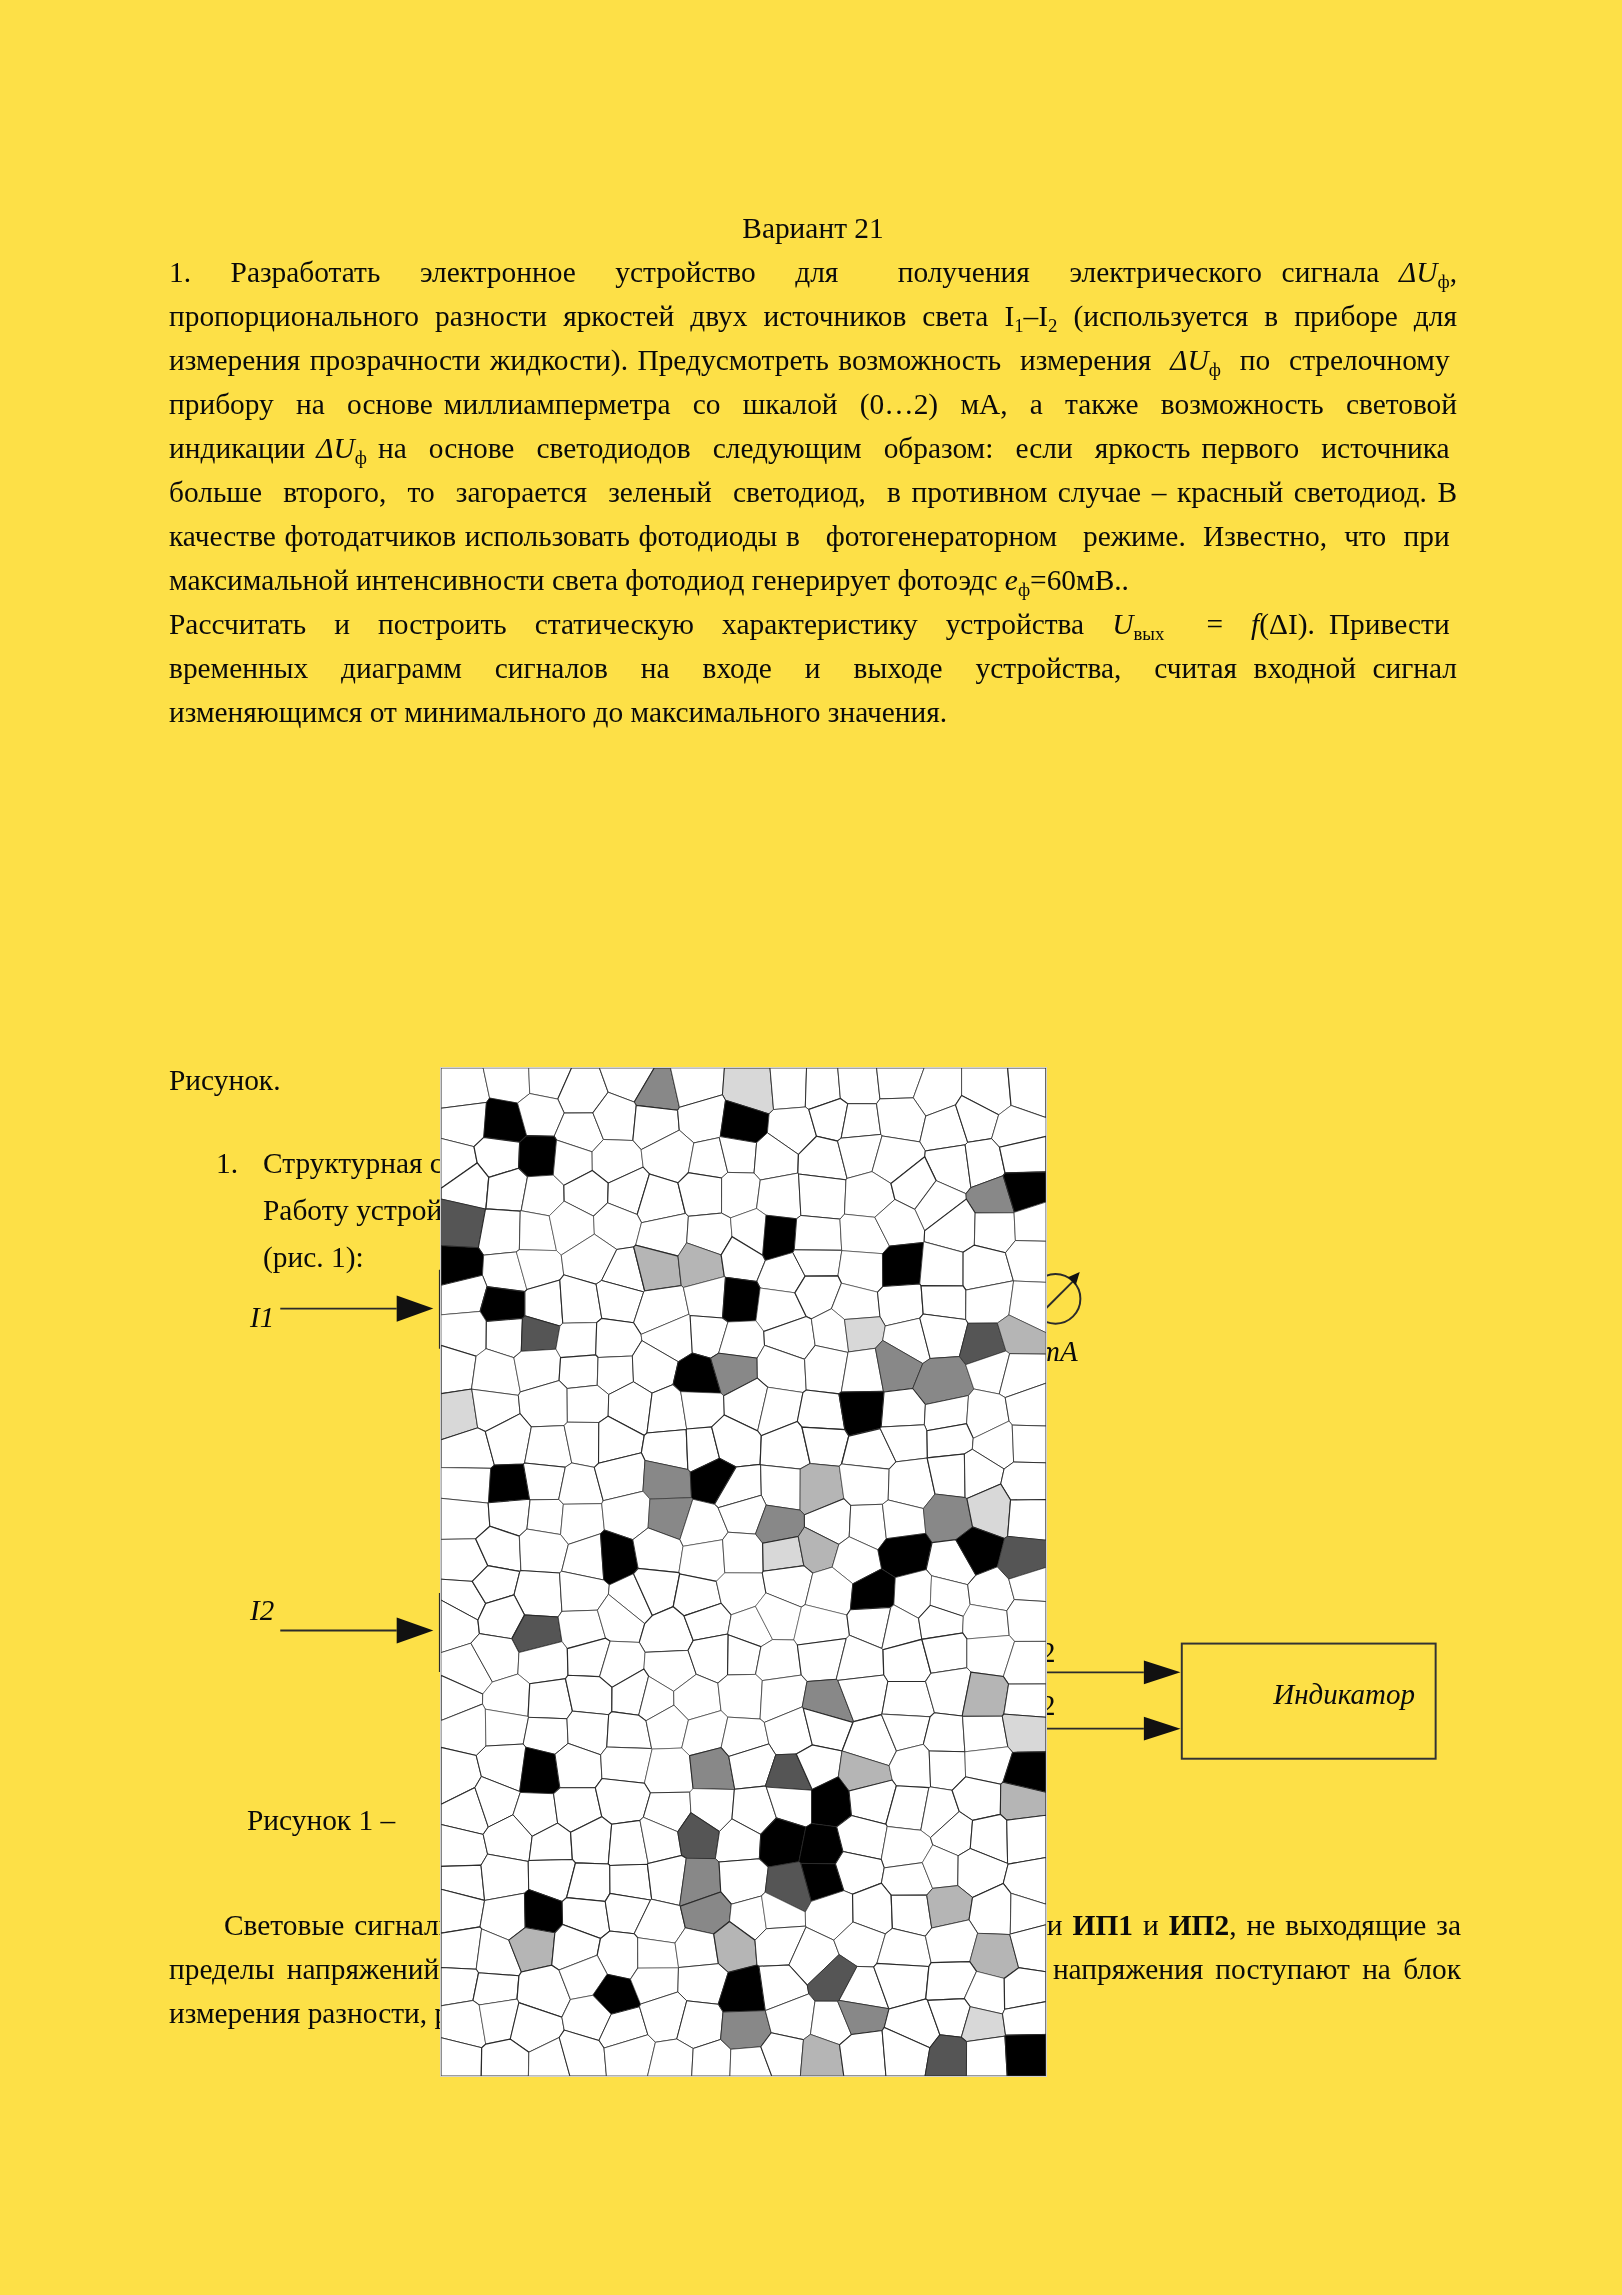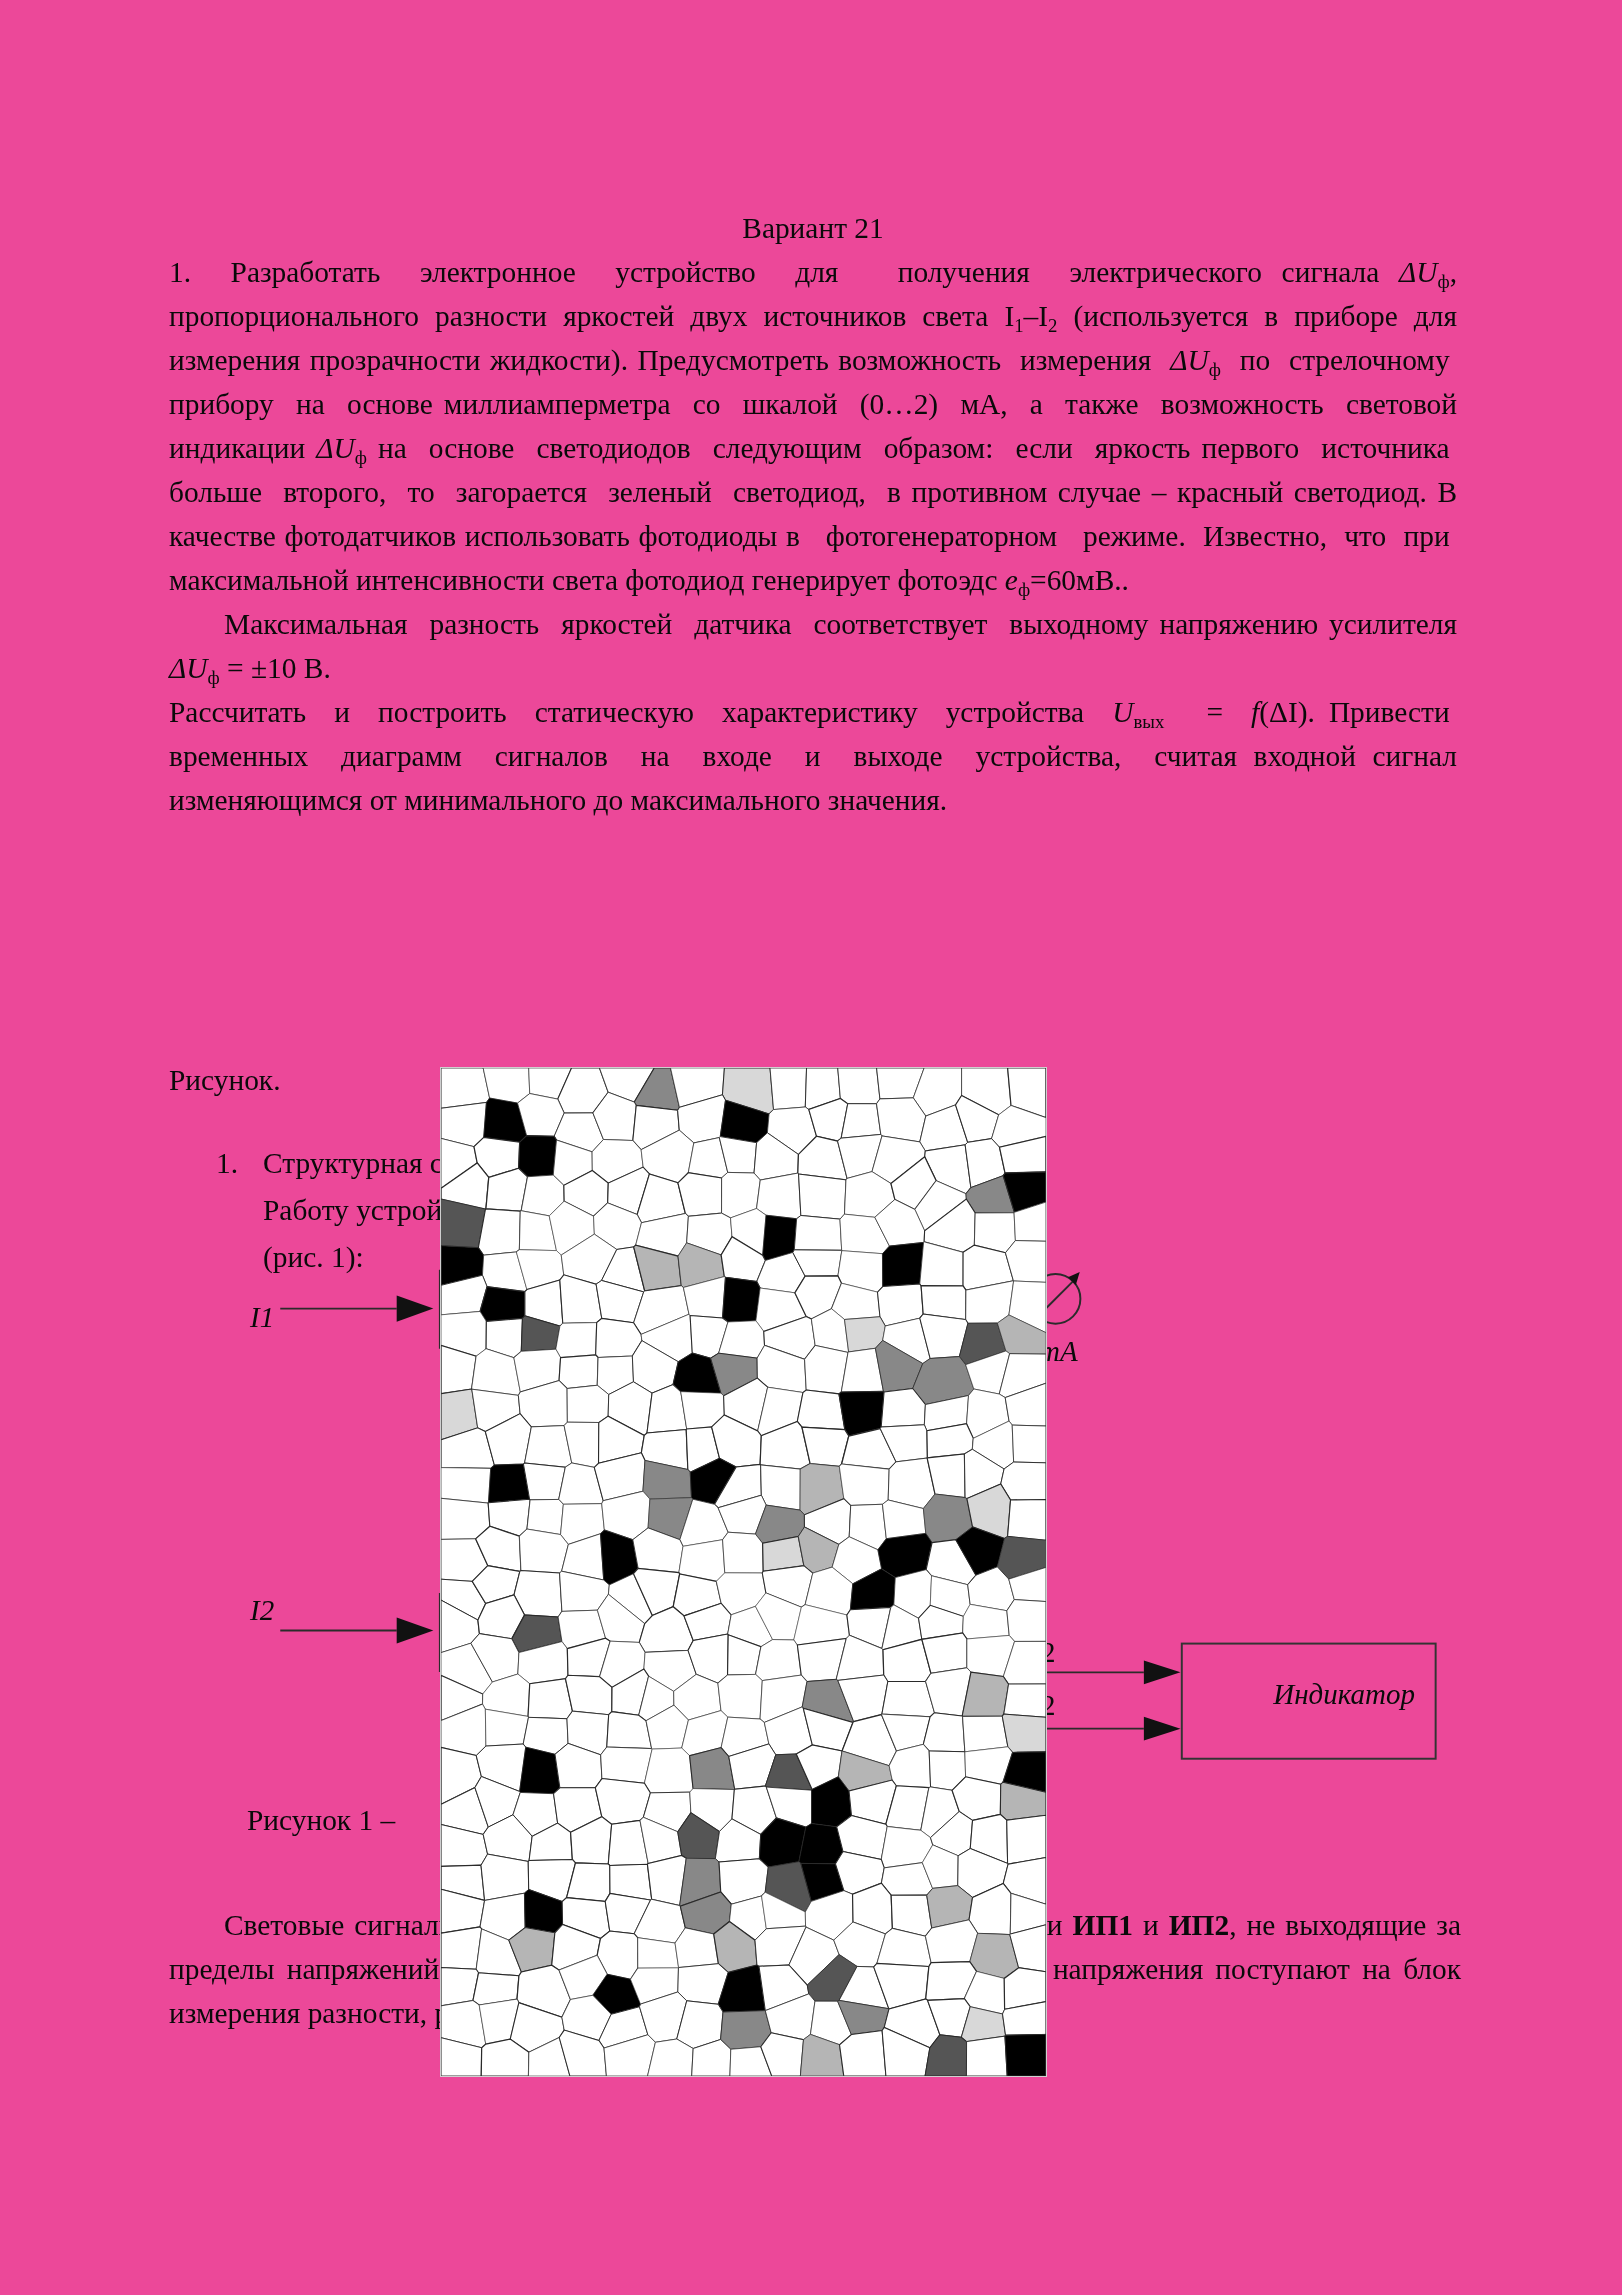--- a/index.html
+++ b/index.html
@@ -4,21 +4,21 @@
 <style>
   html, body {
     margin: 0;
     padding: 0;
     background: #ffffff;
   }
   #page {
     position: relative;
     width: 1623px;
     height: 2295px;
-    background: #ec4899;
+    background: #fde047;
     font-family: "Liberation Serif", "DejaVu Serif", serif;
     color: #0a0a0a;
     overflow: hidden;
   }
 
   
   .doc-body {
     position: absolute;
     left: 169px;
     top: 208px;
@@ -131,24 +131,20 @@
       (используется в приборе для измерения прозрачности жидкости). Предусмотреть
       возможность&nbsp; измерения&nbsp; <span class="ital">ΔU</span><sub>ф</sub>&nbsp; по&nbsp; стрелочному&nbsp; прибору&nbsp; на&nbsp; основе
       миллиамперметра&nbsp; со&nbsp; шкалой&nbsp; (0…2)&nbsp; мА,&nbsp; а&nbsp; также&nbsp; возможность&nbsp; световой
       индикации <span class="ital">ΔU</span><sub>ф</sub> на&nbsp; основе&nbsp; светодиодов&nbsp; следующим&nbsp; образом:&nbsp; если&nbsp; яркость
       первого&nbsp; источника&nbsp; больше&nbsp; второго,&nbsp; то&nbsp; загорается&nbsp; зеленый&nbsp; светодиод,&nbsp; в
       противном случае – красный светодиод. В качестве фотодатчиков использовать
       фотодиоды в&nbsp;&nbsp; фотогенераторном&nbsp;&nbsp; режиме.&nbsp; Известно,&nbsp; что&nbsp; при&nbsp; максимальной
       интенсивности света фотодиод генерирует фотоэдс <span class="ital">e</span><sub>ф</sub>=60мВ..</span>
     </p>
 
-    <p class="just indent">
-      <span>Максимальная&nbsp; разность&nbsp; яркостей&nbsp; датчика&nbsp; соответствует&nbsp; выходному
-      напряжению усилителя <span class="ital">ΔU</span><sub>ф</sub> = ±10 В.</span>
-    </p>
 
     <p class="just">
       <span>Рассчитать&nbsp; и&nbsp; построить&nbsp; статическую&nbsp; характеристику&nbsp; устройства&nbsp;
       <span class="ital">U</span><sub>вых</sub>&nbsp;&nbsp; =&nbsp; <span class="ital">f</span>(ΔI).
       Привести&nbsp; временных&nbsp; диаграмм&nbsp; сигналов&nbsp; на&nbsp; входе&nbsp; и&nbsp; выходе&nbsp; устройства,&nbsp; считая
       входной сигнал изменяющимся от минимального до максимального значения.</span>
     </p>
   </div>
 
   <div class="reshenie">Рисунок.</div>

